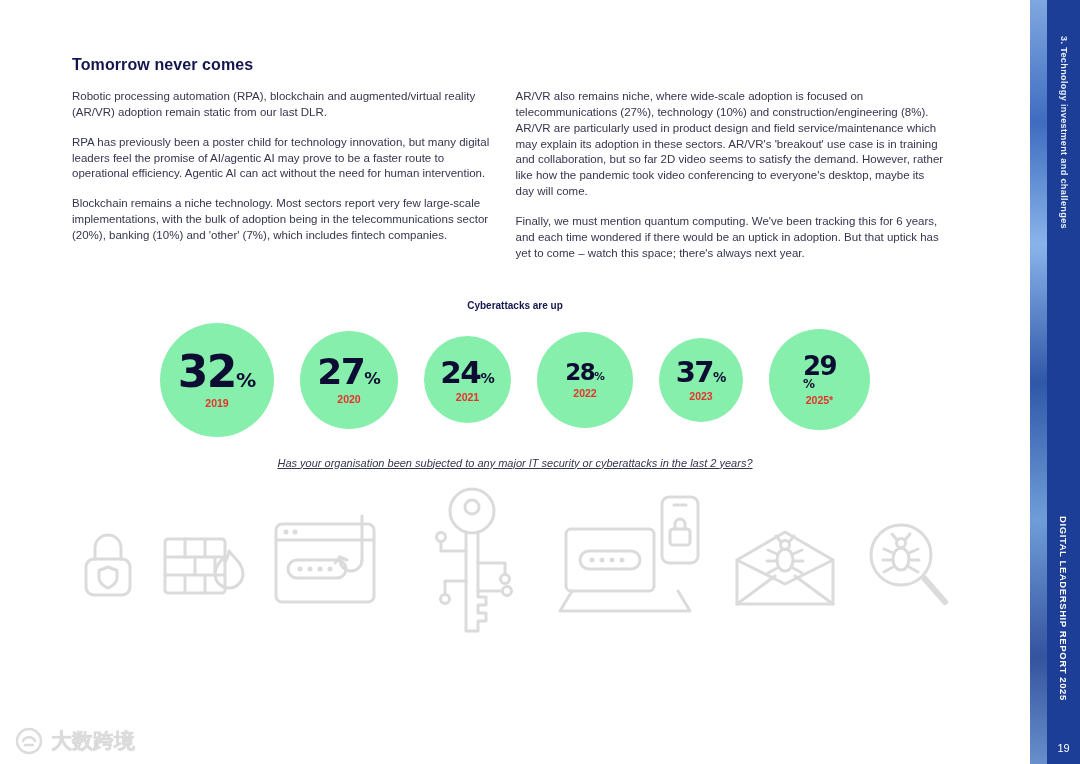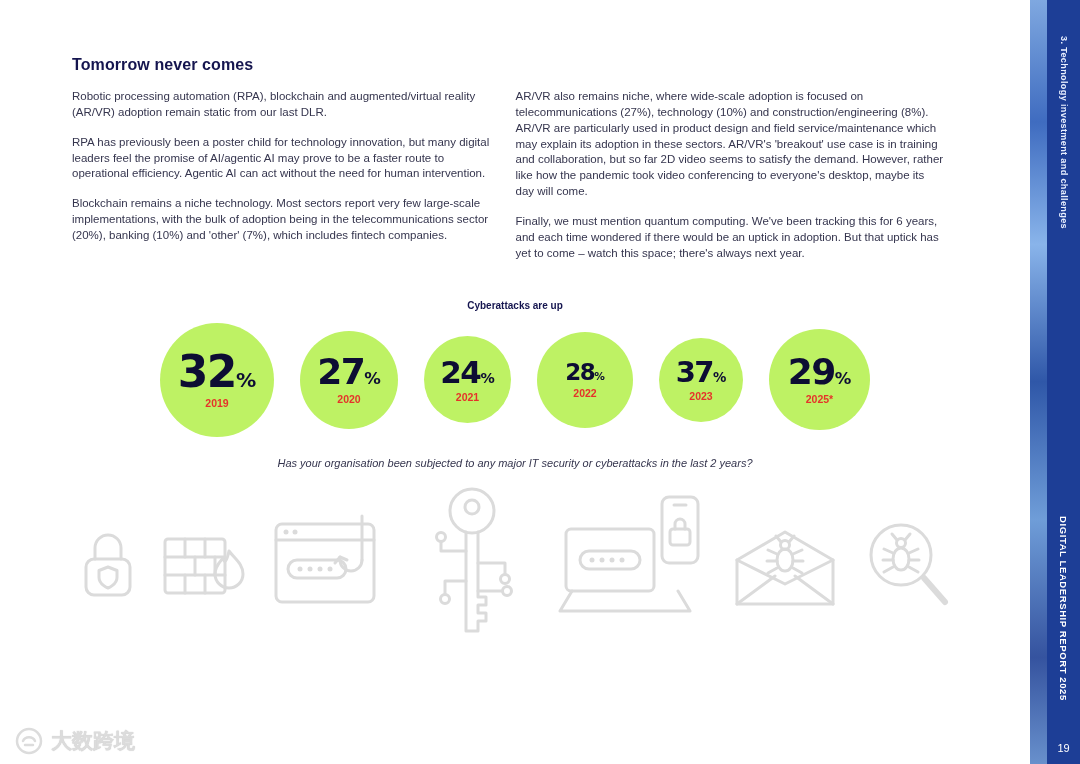--- a/index.html
+++ b/index.html
@@ -18,39 +18,39 @@
   .col { flex:1; }
   .col p { font-size:11.5px; line-height:1.38; margin-bottom:14px; color:#35354E; }
 
   .chart-title {
     margin-top:24px; text-align:center;
     font-size:10px; font-weight:bold; color:#15154F;
   }
 
   .bubbles { display:flex; justify-content:center; align-items:center; gap:26px; margin-top:12px; }
   .bubble {
-    background:#bef264; border-radius:50%;
+    background:#86efac; border-radius:50%;
     display:flex; flex-direction:column; align-items:center; justify-content:center;
   }
   .bubble-value {
     display:flex; align-items:baseline; line-height:1;
     font-weight:bold; color:#0D0D33; font-family:"DejaVu Sans",sans-serif; letter-spacing:-1.5px;
   }
   .pct { font-size:0.46em; letter-spacing:0; }
   .bubble-year { font-size:10.5px; font-weight:bold; color:#E5332A; margin-top:3px; letter-spacing:0; }
   .b0 { width:114px; height:114px; } .b0 .bubble-value { font-size:44px; }
   .b1 { width:98px;  height:98px;align-items:center;  } .b1 .bubble-value { font-size:36px; }
   .b2 { width:87px;  height:87px;  } .b2 .bubble-value { font-size:31px; }
   .b3 { width:96px;  height:96px;  } .b3 .bubble-value { font-size:23px; }
   .b4 { width:84px;  height:84px;  } .b4 .bubble-value { font-size:29px; }
-  .b5 { width:101px; height:101px; } .b5 .bubble-value { font-size:36px; }
+  .b5 { width:101px; height:101px; } .b5 .bubble-value { font-size:26px;flex-direction:column; }
 
   .question {
     margin-top:20px; text-align:center; font-style:italic;
-    font-size:11px; color:#35354E;
+    font-size:11px; color:#35354E;text-decoration:underline;
   }
   .summary {
     width:548px; margin:15px auto 0; text-align:left;
     font-size:11.5px; line-height:1.4; color:#35354E;
   }
 
   .icons {
     margin-top:14px; height:162px;
     display:flex; justify-content:center; align-items:center; gap:27px;
   }

